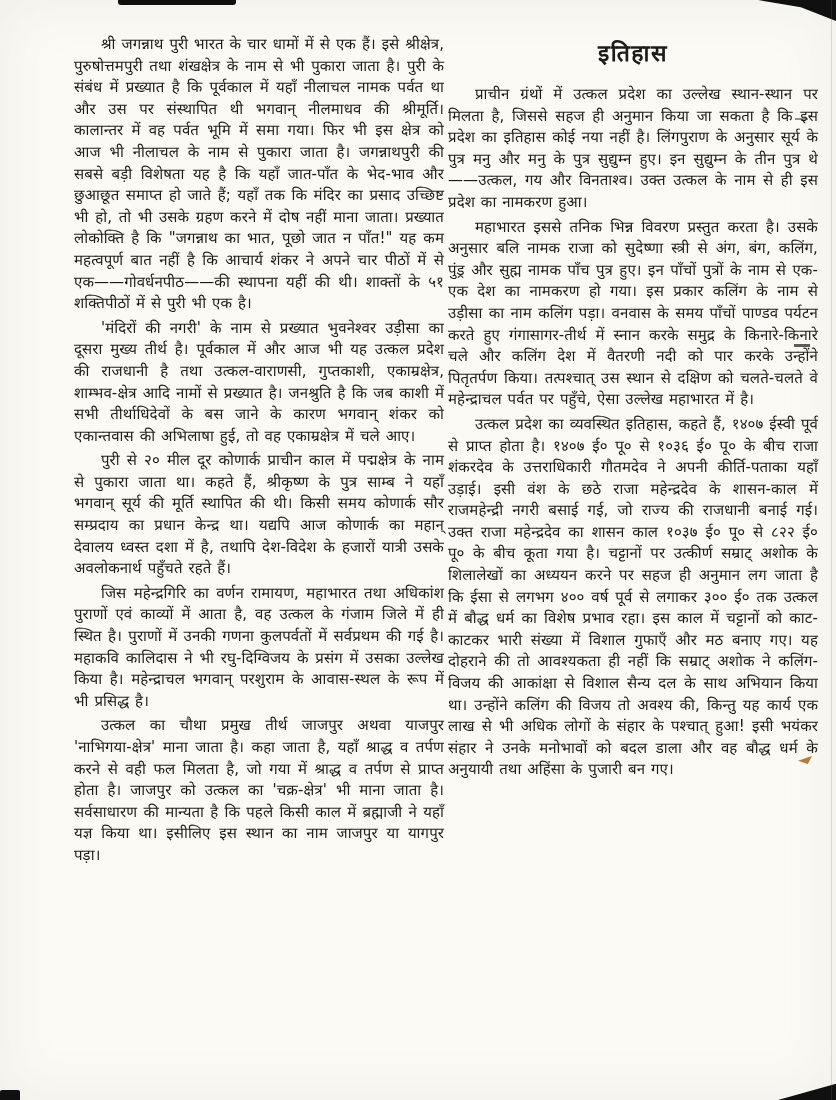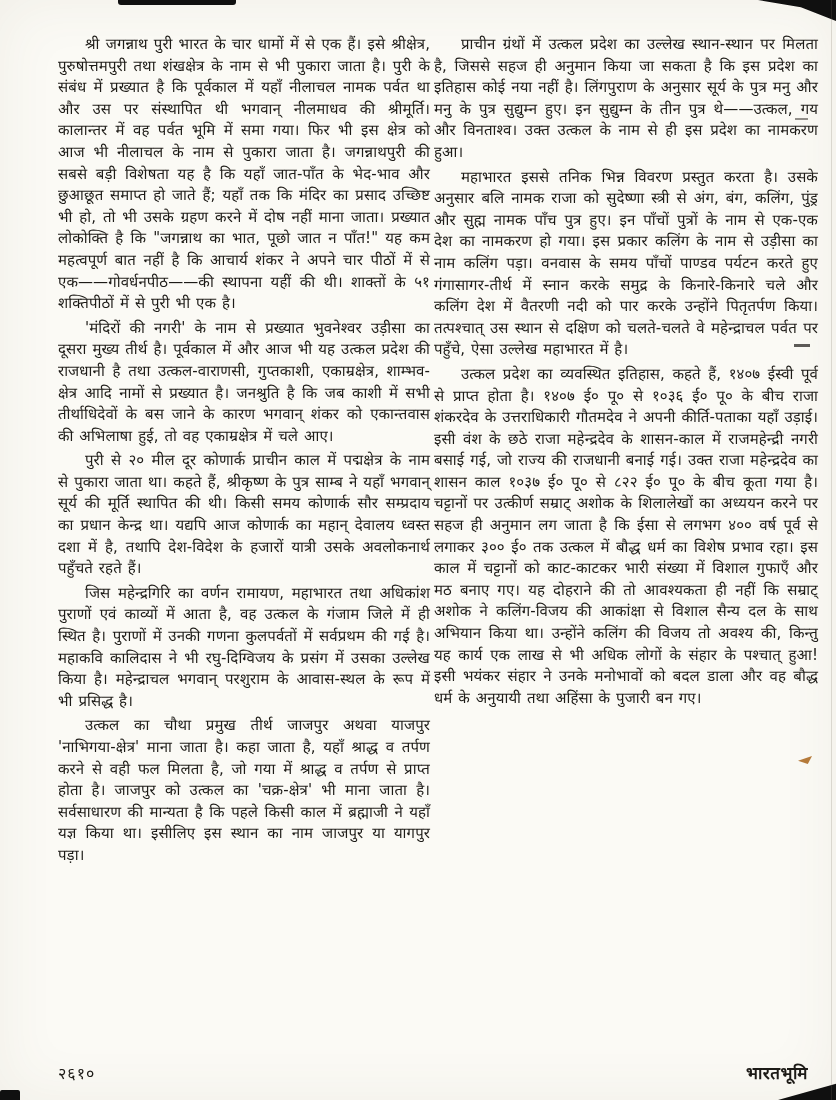--- a/index.html
+++ b/index.html
@@ -10,21 +10,21 @@
     margin: 0 auto;
     background: #fbfaf5;
     box-shadow: inset 0 0 60px rgba(95, 85, 60, 0.07);
     overflow: hidden;
     font-family: "DejaVu Sans", sans-serif;
     color: #1d1b17;
   }
   .columns {
     position: absolute;
     top: 34px;
-    left: 58px;
+    left: 74px;
     right: 18px;
     display: flex;
     gap: 4px;
   }
   .col { flex: 1; }
   .col-left  { max-width: 372px; }
   .col-right { max-width: 388px; }
   .col p {
     margin: 0 0 3px 0;
     font-size: 15px;
@@ -89,31 +89,28 @@
 
   <div class="columns">
     <div class="col col-left">
       <p>श्री जगन्नाथ पुरी भारत के चार धामों में से एक हैं। इसे श्रीक्षेत्र, पुरुषोत्तमपुरी तथा शंखक्षेत्र के नाम से भी पुकारा जाता है। पुरी के संबंध में प्रख्यात है कि पूर्वकाल में यहाँ नीलाचल नामक पर्वत था और उस पर संस्थापित थी भगवान् नीलमाधव की श्रीमूर्ति। कालान्तर में वह पर्वत भूमि में समा गया। फिर भी इस क्षेत्र को आज भी नीलाचल के नाम से पुकारा जाता है। जगन्नाथपुरी की सबसे बड़ी विशेषता यह है कि यहाँ जात-पाँत के भेद-भाव और छुआछूत समाप्त हो जाते हैं; यहाँ तक कि मंदिर का प्रसाद उच्छिष्ट भी हो, तो भी उसके ग्रहण करने में दोष नहीं माना जाता। प्रख्यात लोकोक्ति है कि "जगन्नाथ का भात, पूछो जात न पाँत!" यह कम महत्वपूर्ण बात नहीं है कि आचार्य शंकर ने अपने चार पीठों में से एक——गोवर्धनपीठ——की स्थापना यहीं की थी। शाक्तों के ५१ शक्तिपीठों में से पुरी भी एक है।</p>
       <p>'मंदिरों की नगरी' के नाम से प्रख्यात भुवनेश्वर उड़ीसा का दूसरा मुख्य तीर्थ है। पूर्वकाल में और आज भी यह उत्कल प्रदेश की राजधानी है तथा उत्कल-वाराणसी, गुप्तकाशी, एकाम्रक्षेत्र, शाम्भव-क्षेत्र आदि नामों से प्रख्यात है। जनश्रुति है कि जब काशी में सभी तीर्थाधिदेवों के बस जाने के कारण भगवान् शंकर को एकान्तवास की अभिलाषा हुई, तो वह एकाम्रक्षेत्र में चले आए।</p>
       <p>पुरी से २० मील दूर कोणार्क प्राचीन काल में पद्मक्षेत्र के नाम से पुकारा जाता था। कहते हैं, श्रीकृष्ण के पुत्र साम्ब ने यहाँ भगवान् सूर्य की मूर्ति स्थापित की थी। किसी समय कोणार्क सौर सम्प्रदाय का प्रधान केन्द्र था। यद्यपि आज कोणार्क का महान् देवालय ध्वस्त दशा में है, तथापि देश-विदेश के हजारों यात्री उसके अवलोकनार्थ पहुँचते रहते हैं।</p>
       <p>जिस महेन्द्रगिरि का वर्णन रामायण, महाभारत तथा अधिकांश पुराणों एवं काव्यों में आता है, वह उत्कल के गंजाम जिले में ही स्थित है। पुराणों में उनकी गणना कुलपर्वतों में सर्वप्रथम की गई है। महाकवि कालिदास ने भी रघु-दिग्विजय के प्रसंग में उसका उल्लेख किया है। महेन्द्राचल भगवान् परशुराम के आवास-स्थल के रूप में भी प्रसिद्ध है।</p>
       <p>उत्कल का चौथा प्रमुख तीर्थ जाजपुर अथवा याजपुर 'नाभिगया-क्षेत्र' माना जाता है। कहा जाता है, यहाँ श्राद्ध व तर्पण करने से वही फल मिलता है, जो गया में श्राद्ध व तर्पण से प्राप्त होता है। जाजपुर को उत्कल का 'चक्र-क्षेत्र' भी माना जाता है। सर्वसाधारण की मान्यता है कि पहले किसी काल में ब्रह्माजी ने यहाँ यज्ञ किया था। इसीलिए इस स्थान का नाम जाजपुर या यागपुर पड़ा।</p>
     </div>
     <div class="col col-right">
+      <div class="section-heading">इतिहास</div>
       <p>प्राचीन ग्रंथों में उत्कल प्रदेश का उल्लेख स्थान-स्थान पर मिलता है, जिससे सहज ही अनुमान किया जा सकता है कि इस प्रदेश का इतिहास कोई नया नहीं है। लिंगपुराण के अनुसार सूर्य के पुत्र मनु और मनु के पुत्र सुद्युम्न हुए। इन सुद्युम्न के तीन पुत्र थे——उत्कल, गय और विनताश्व। उक्त उत्कल के नाम से ही इस प्रदेश का नामकरण हुआ।</p>
       <p>महाभारत इससे तनिक भिन्न विवरण प्रस्तुत करता है। उसके अनुसार बलि नामक राजा को सुदेष्णा स्त्री से अंग, बंग, कलिंग, पुंड्र और सुह्म नामक पाँच पुत्र हुए। इन पाँचों पुत्रों के नाम से एक-एक देश का नामकरण हो गया। इस प्रकार कलिंग के नाम से उड़ीसा का नाम कलिंग पड़ा। वनवास के समय पाँचों पाण्डव पर्यटन करते हुए गंगासागर-तीर्थ में स्नान करके समुद्र के किनारे-किनारे चले और कलिंग देश में वैतरणी नदी को पार करके उन्होंने पितृतर्पण किया। तत्पश्चात् उस स्थान से दक्षिण को चलते-चलते वे महेन्द्राचल पर्वत पर पहुँचे, ऐसा उल्लेख महाभारत में है।</p>
       <p>उत्कल प्रदेश का व्यवस्थित इतिहास, कहते हैं, १४०७ ईस्वी पूर्व से प्राप्त होता है। १४०७ ई० पू० से १०३६ ई० पू० के बीच राजा शंकरदेव के उत्तराधिकारी गौतमदेव ने अपनी कीर्ति-पताका यहाँ उड़ाई। इसी वंश के छठे राजा महेन्द्रदेव के शासन-काल में राजमहेन्द्री नगरी बसाई गई, जो राज्य की राजधानी बनाई गई। उक्त राजा महेन्द्रदेव का शासन काल १०३७ ई० पू० से ८२२ ई० पू० के बीच कूता गया है। चट्टानों पर उत्कीर्ण सम्राट् अशोक के शिलालेखों का अध्ययन करने पर सहज ही अनुमान लग जाता है कि ईसा से लगभग ४०० वर्ष पूर्व से लगाकर ३०० ई० तक उत्कल में बौद्ध धर्म का विशेष प्रभाव रहा। इस काल में चट्टानों को काट-काटकर भारी संख्या में विशाल गुफाएँ और मठ बनाए गए। यह दोहराने की तो आवश्यकता ही नहीं कि सम्राट् अशोक ने कलिंग-विजय की आकांक्षा से विशाल सैन्य दल के साथ अभियान किया था। उन्होंने कलिंग की विजय तो अवश्य की, किन्तु यह कार्य एक लाख से भी अधिक लोगों के संहार के पश्चात् हुआ! इसी भयंकर संहार ने उनके मनोभावों को बदल डाला और वह बौद्ध धर्म के अनुयायी तथा अहिंसा के पुजारी बन गए।</p>
     </div>
   </div>
 
 
-  <div class="footer">
-    <span class="page-number">२६१०</span>
-    <span class="book-title">भारतभूमि</span>
-  </div>
 
   <div class="artifact top-edge-bar"></div>
   <div class="artifact top-right-wedge"></div>
   <div class="artifact bottom-left-bar"></div>
   <div class="artifact bottom-right-wedge"></div>
   <div class="artifact right-edge-line"></div>
   <div class="artifact edge-dash-1"></div>
   <div class="artifact edge-dash-2"></div>
   <div class="artifact edge-mark-orange"></div>
 

